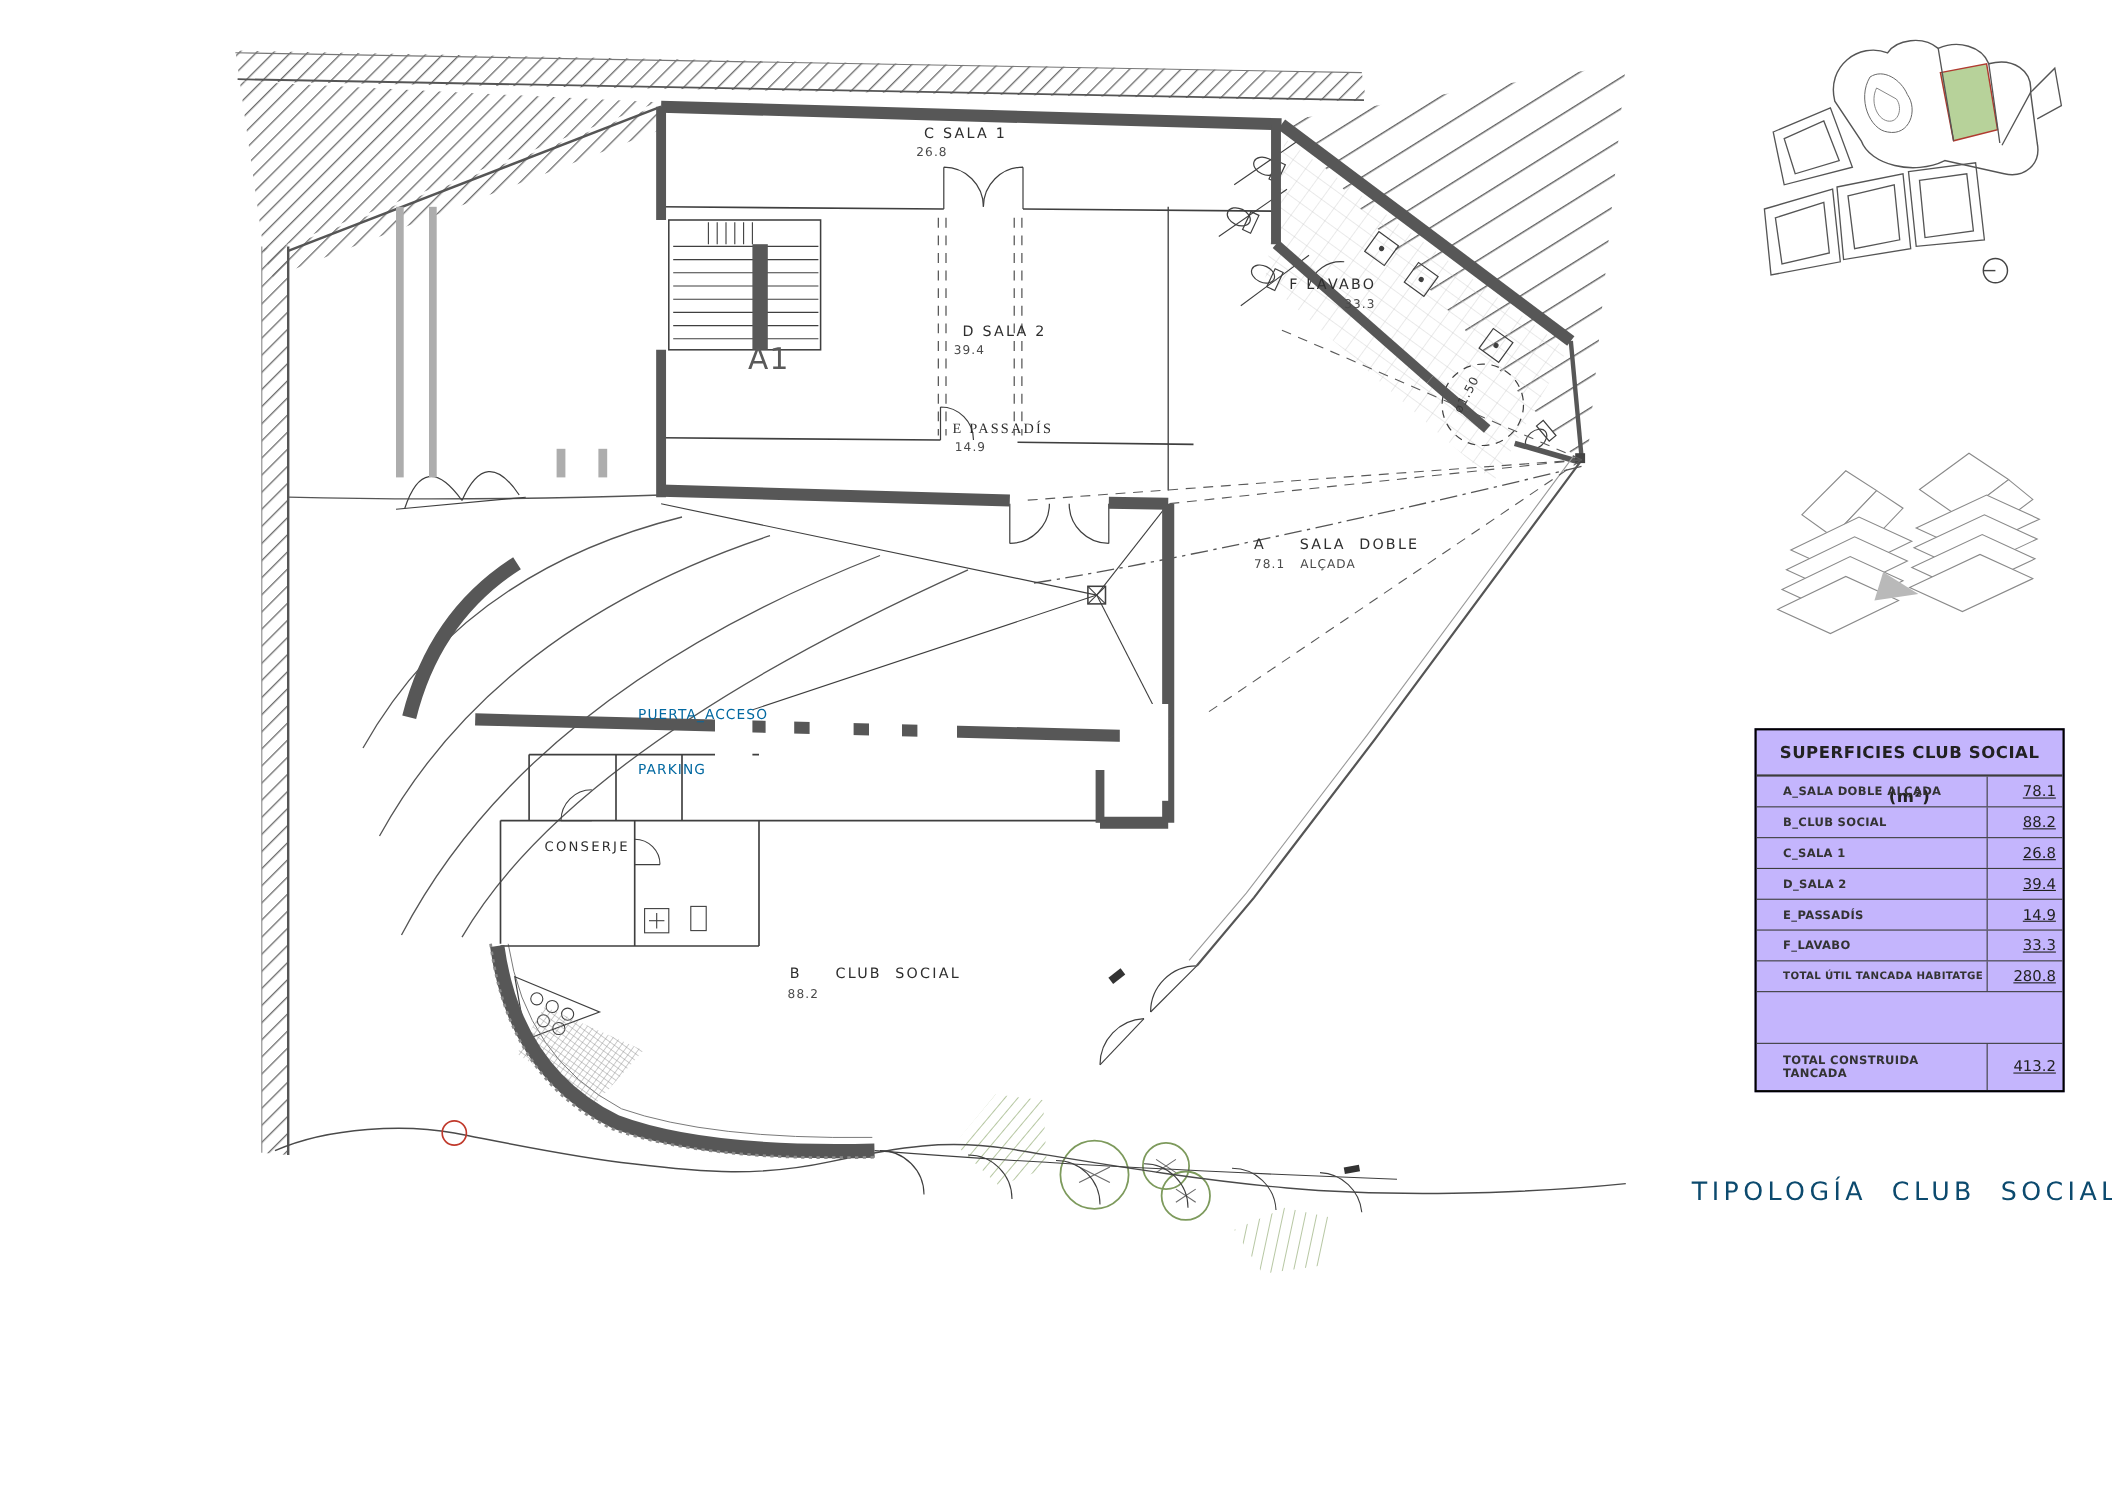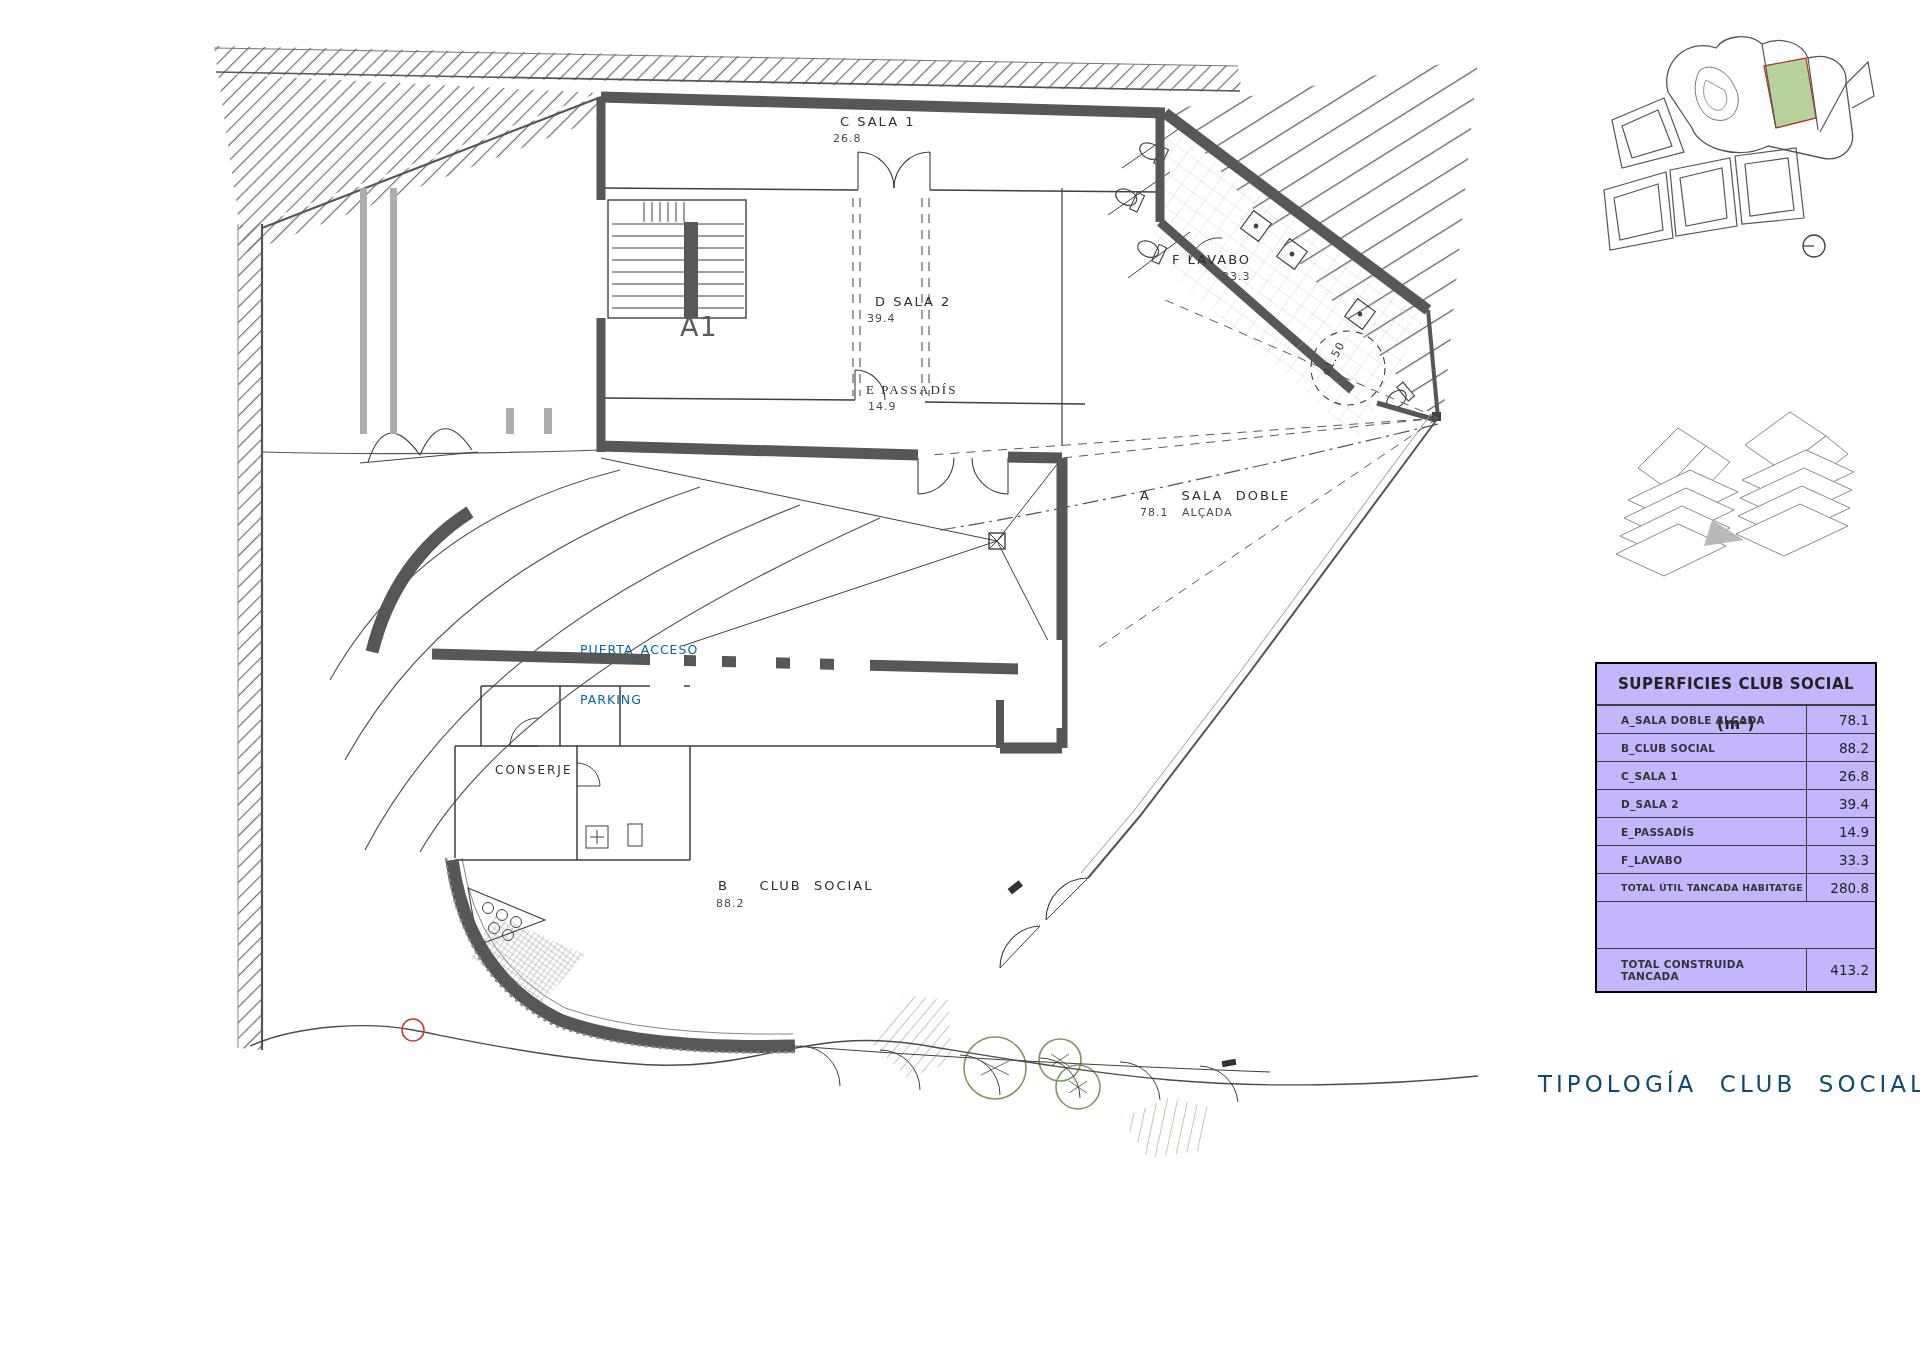--- a/index.html
+++ b/index.html
@@ -14,21 +14,21 @@
   .diam{font-size:11px;color:#3a3a3a;transform:rotate(-62deg);transform-origin:left top;letter-spacing:1px;}
   .sheet-title{font-size:23px;letter-spacing:4px;color:#0c4a6e;}
   
   .areas{position:absolute;left:1595px;top:662px;width:278px;border:2px solid #000000;background:#c4b5fd;}
   .areas .ttl{height:40px;line-height:40px;text-align:center;font-weight:bold;font-size:15px;
               letter-spacing:.5px;border-bottom:2px solid #3c3c3c;color:#222;}
   .trow{display:flex;align-items:stretch;border-bottom:1.5px solid #3c3c3c;height:27px;}
   .trow .lb{flex:1;font-size:10.5px;font-weight:bold;letter-spacing:.3px;color:#333;
             display:flex;align-items:center;padding-left:24px;}
   .trow .vl{width:62px;border-left:1.5px solid #3c3c3c;font-size:13.5px;color:#222;
-            display:flex;align-items:center;justify-content:flex-end;padding-right:6px;}
+            display:flex;align-items:center;justify-content:flex-end;padding-right:6px;text-decoration:underline;}
   .trow.small .lb{font-size:9.3px;}
   .trow.spacer{height:46px;border-bottom:1.5px solid #3c3c3c;}
   .trow.total{height:42px;border-bottom:none;}
 </style>
 </head>
 <body>
 
 <div class="stage">
 
 <svg width="1920" height="1356" viewBox="0 0 1920 1356">

